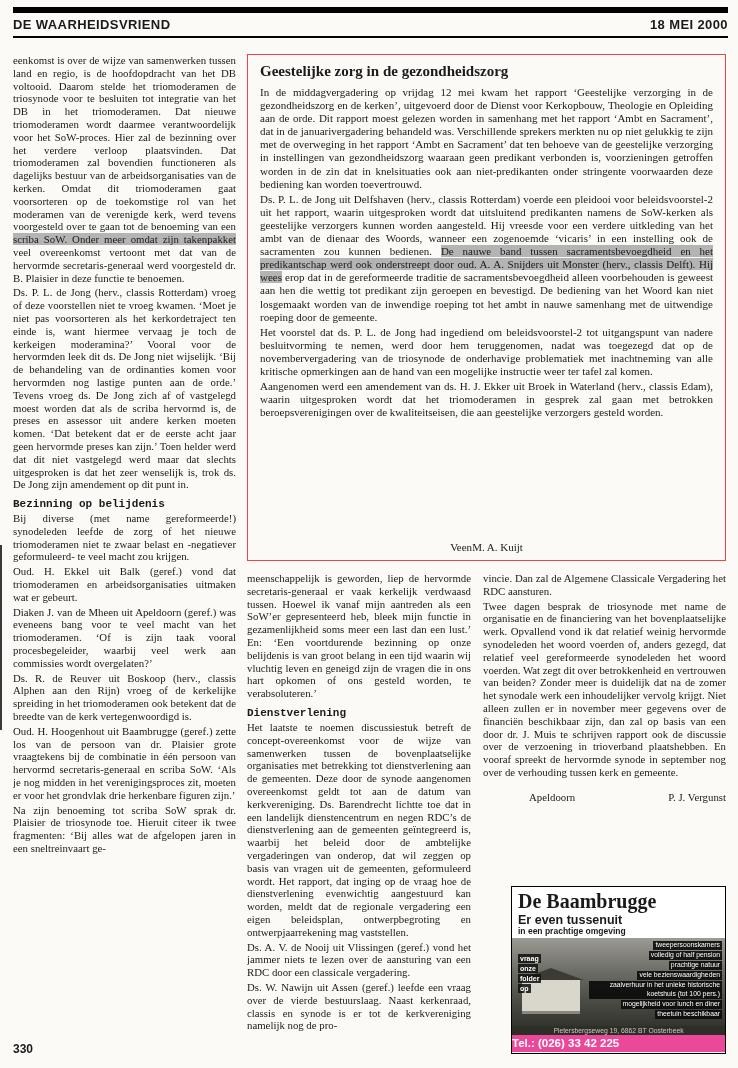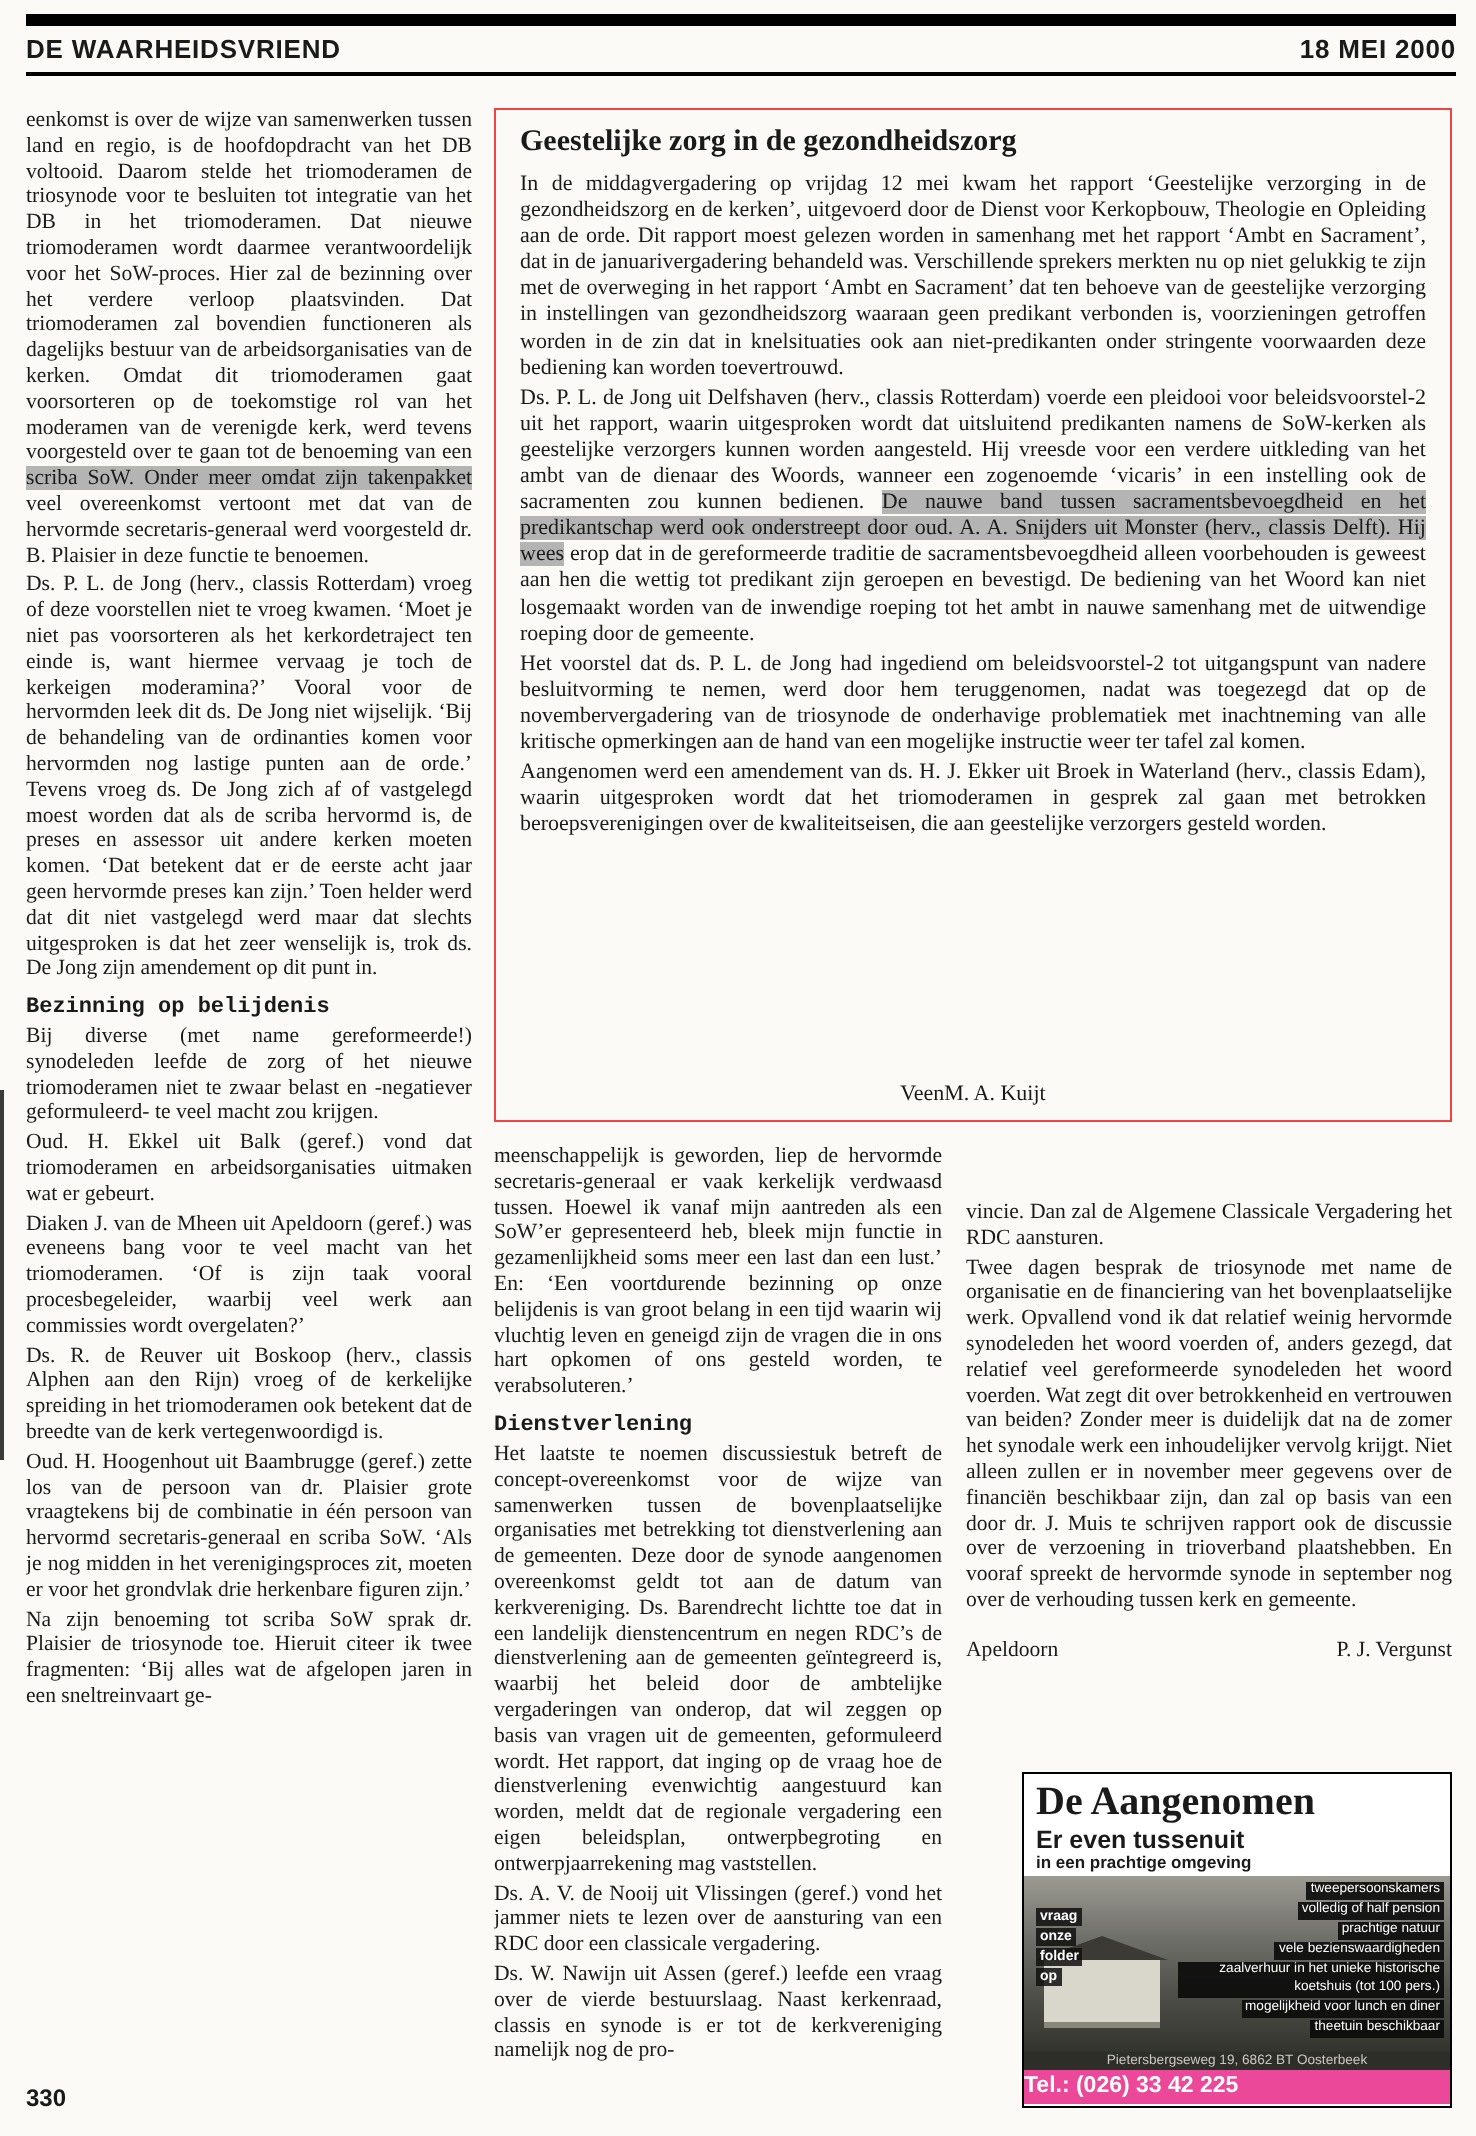--- a/index.html
+++ b/index.html
@@ -11,34 +11,34 @@
     box-shadow:0 0 4px rgba(0,0,0,.4);
   }
   .mast-bar  { position:absolute; left:13px; right:10px; top:7px;  height:6px; background:#000; }
   .mast-row  { position:absolute; left:13px; right:10px; top:17px; display:flex; justify-content:space-between;
                font-family:"Liberation Sans", sans-serif; font-weight:bold; font-size:13px; letter-spacing:.4px; }
   .mast-rule { position:absolute; left:13px; right:10px; top:36px; height:2px; background:#000; }
 
   .col { position:absolute; overflow:hidden; }
   .col-left  { left:13px;  top:54px;  width:223px; height:986px; }
   .col-mid   { left:247px; top:572px; width:224px; height:488px; }
-  .col-right { left:483px; top:600px; width:243px; height:306px; }
+  .col-right { left:483px; top:572px; width:243px; height:306px; }
 
   p.body { font-size:10.8px; line-height:12.8px; text-align:justify; margin:0 0 2px 0; }
   h3.subhead { font-family:Liberation Mono, monospace; font-size:11px; font-weight:bold; margin:7px 0 2px 0; }
   .marker { background:var(--marker, #b4b4b4); }
 
   .boxed { position:absolute; left:247px; top:54px; width:479px; height:507px;
            border:1px solid #ef4444; padding:8px 12px 26px 12px; overflow:hidden; background:transparent; }
   .box-title { font-family:"Liberation Serif", serif; font-size:15px; font-weight:bold; margin:0 0 6px 0; }
   p.box-body { font-size:11px; line-height:13.1px; text-align:justify; margin:0 0 2px 0; }
   .box-sign { position:absolute; left:12px; right:12px; bottom:7px; display:flex; justify-content:center;
               font-size:11px; }
 
-  .sign-row { display:flex; justify-content:space-between; font-size:10.8px; margin-top:12px; }
+  .sign-row { display:flex; justify-content:space-between; font-size:10.8px; margin-top:12px;margin-left:46px; }
 
   .ad { position:absolute; left:511px; top:886px; width:215px; height:168px; border:1px solid #000;
         background:#fff; font-family:"Liberation Sans", sans-serif; overflow:hidden; }
   .ad-logo   { padding:2px 6px 0 6px; font-family:"Liberation Serif", serif; font-weight:bold; font-size:20px; line-height:24px; }
   .ad-tag    { padding:0 6px; font-weight:bold; font-size:12.5px; line-height:14px; }
   .ad-subtag { padding:0 6px 2px 6px; font-weight:bold; font-size:8.5px; line-height:9px; }
   .ad-photo  { position:relative; height:88px; background:linear-gradient(180deg,#9b9a93 0%,#70706a 35%,#4d4d47 70%,#34342f 100%); display:flex; }
   .ad-house  { position:absolute; left:10px; bottom:12px; width:58px; height:34px; background:#d9d6cc;
                box-shadow:inset 0 -3px 0 #8a877d; }
   .ad-house::before { content:""; position:absolute; left:-4px; top:-12px; width:0; height:0;
@@ -103,21 +103,21 @@
   <div class="col col-right">
     <p class="body">vincie. Dan zal de Algemene Classicale Vergadering het RDC aansturen.</p>
     <p class="body">Twee dagen besprak de triosynode met name de organisatie en de financiering van het bovenplaatselijke werk. Opvallend vond ik dat relatief weinig hervormde synodeleden het woord voerden of, anders gezegd, dat relatief veel gereformeerde synodeleden het woord voerden. Wat zegt dit over betrokkenheid en vertrouwen van beiden? Zonder meer is duidelijk dat na de zomer het synodale werk een inhoudelijker vervolg krijgt. Niet alleen zullen er in november meer gegevens over de financiën beschikbaar zijn, dan zal op basis van een door dr. J. Muis te schrijven rapport ook de discussie over de verzoening in trioverband plaatshebben. En vooraf spreekt de hervormde synode in september nog over de verhouding tussen kerk en gemeente.</p>
     <div class="sign-row">
       <span>Apeldoorn</span>
       <span>P. J. Vergunst</span>
     </div>
   </div>
 
   <div class="ad">
-    <div class="ad-logo">De Aangenomen</div>
+    <div class="ad-logo">De Baambrugge</div>
     <div class="ad-tag">Er even tussenuit</div>
     <div class="ad-subtag">in een prachtige omgeving</div>
     <div class="ad-photo">
       <div class="ad-house"></div>
       <div class="ad-folder">
         <span>vraag</span>
         <span>onze</span>
         <span>folder</span>
         <span>op</span>
       </div>

